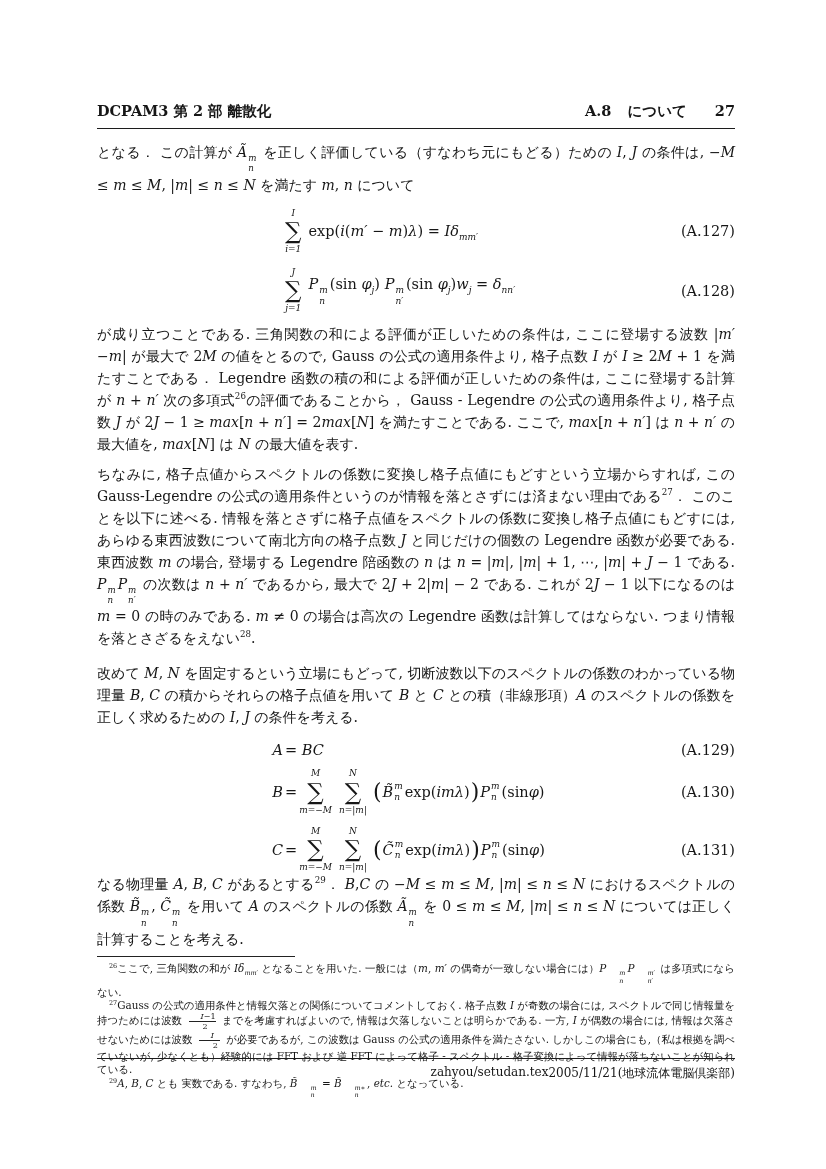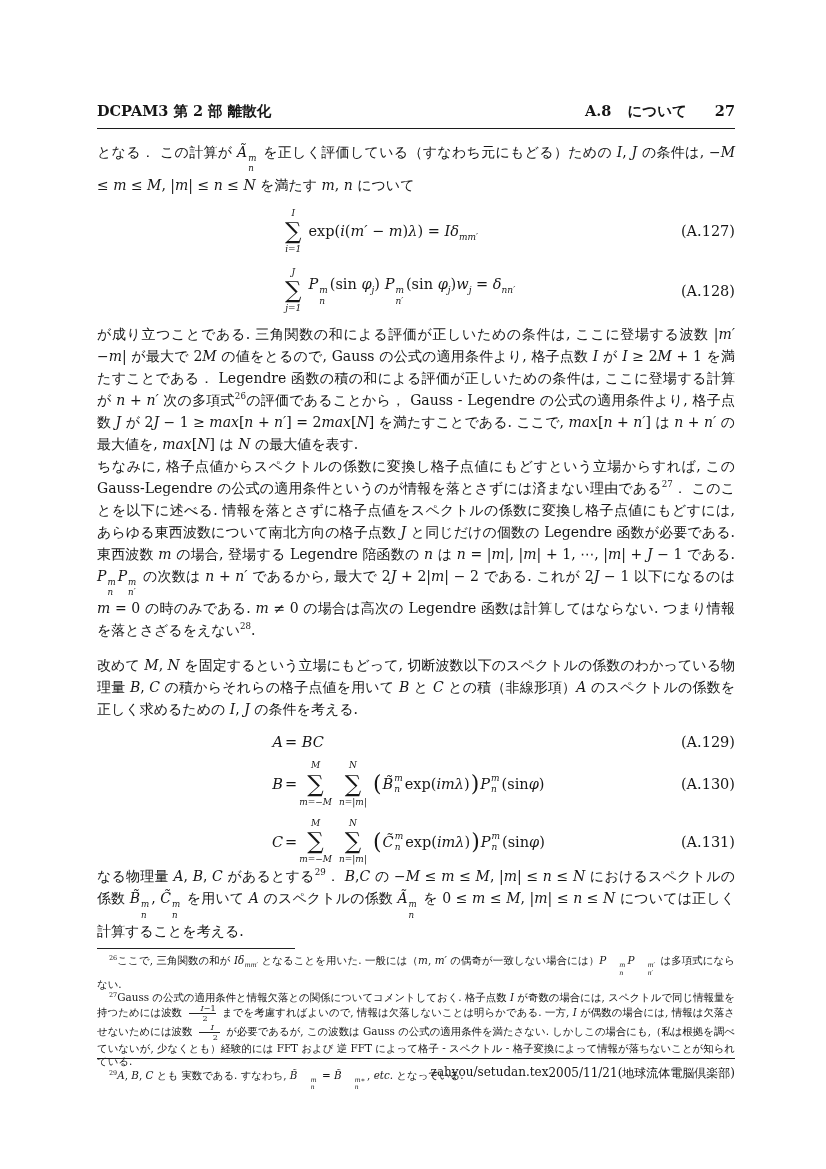--- a/index.html
+++ b/index.html
@@ -11,21 +11,21 @@
   
   .header{display:flex;justify-content:space-between;align-items:baseline;
     font-weight:bold;font-size:14.5px;padding-bottom:7px;border-bottom:1.4px solid #1c1c1c;}
   .hright{display:flex;align-items:baseline;}
   .hright .sec-num{margin-right:16px;}
   .hright .page-num{margin-left:28px;}
   
   .para{font-size:14px;line-height:22px;text-align:justify;margin:0;}
   .p1{margin-top:12px;}
   .p2{margin-top:8px;}
-  .p3{margin-top:0;}
+  .p3{margin-top:8px;}
   .p4{margin-top:13px;}
   .p5{margin-top:0;}
   i{font-style:italic;}
   sup{font-size:0.62em;line-height:0;}
   sub{font-size:0.62em;line-height:0;}
   
   .eq-block{margin-top:12px;margin-bottom:8px;}
   .eq-block2{margin-top:14px;margin-bottom:0;}
   .eq-row{display:flex;align-items:center;font-size:14.5px;margin-bottom:12px;}
   .eq-block2 .eq-row{margin-bottom:10px;}

